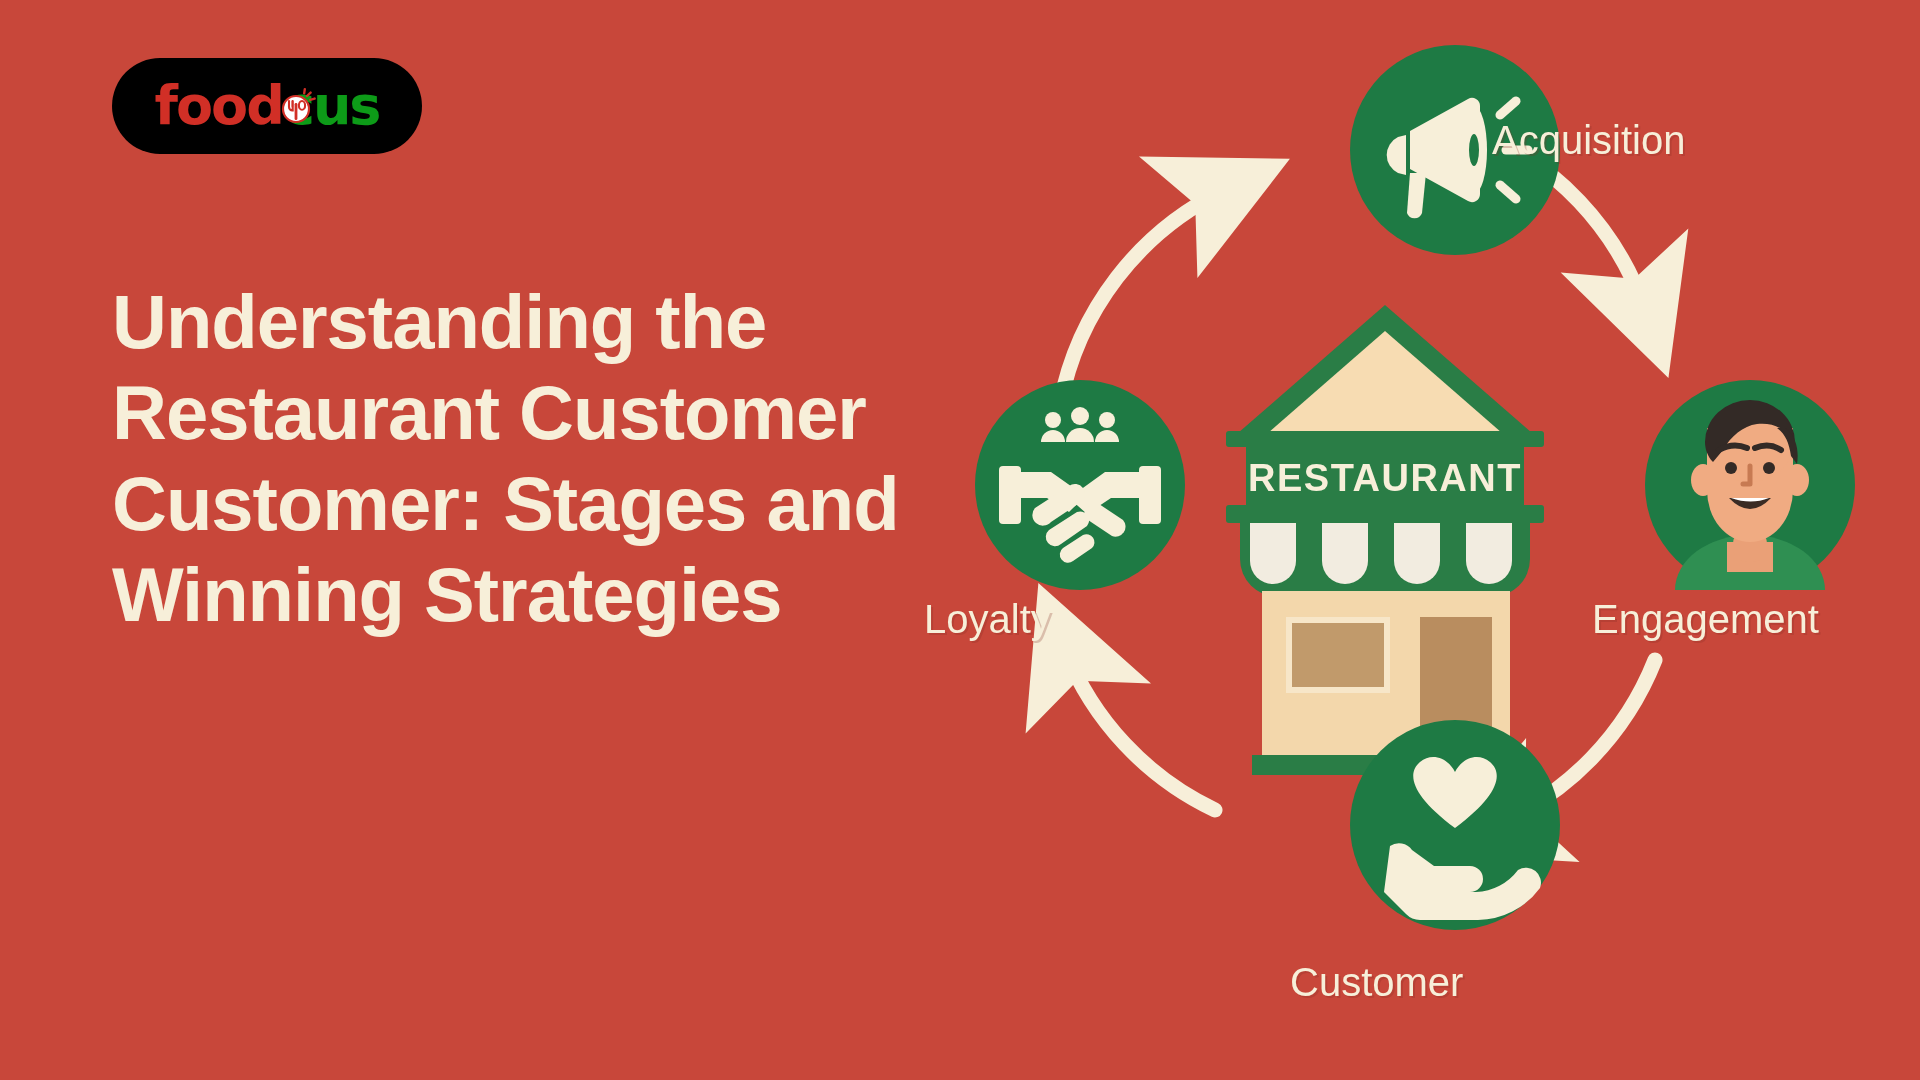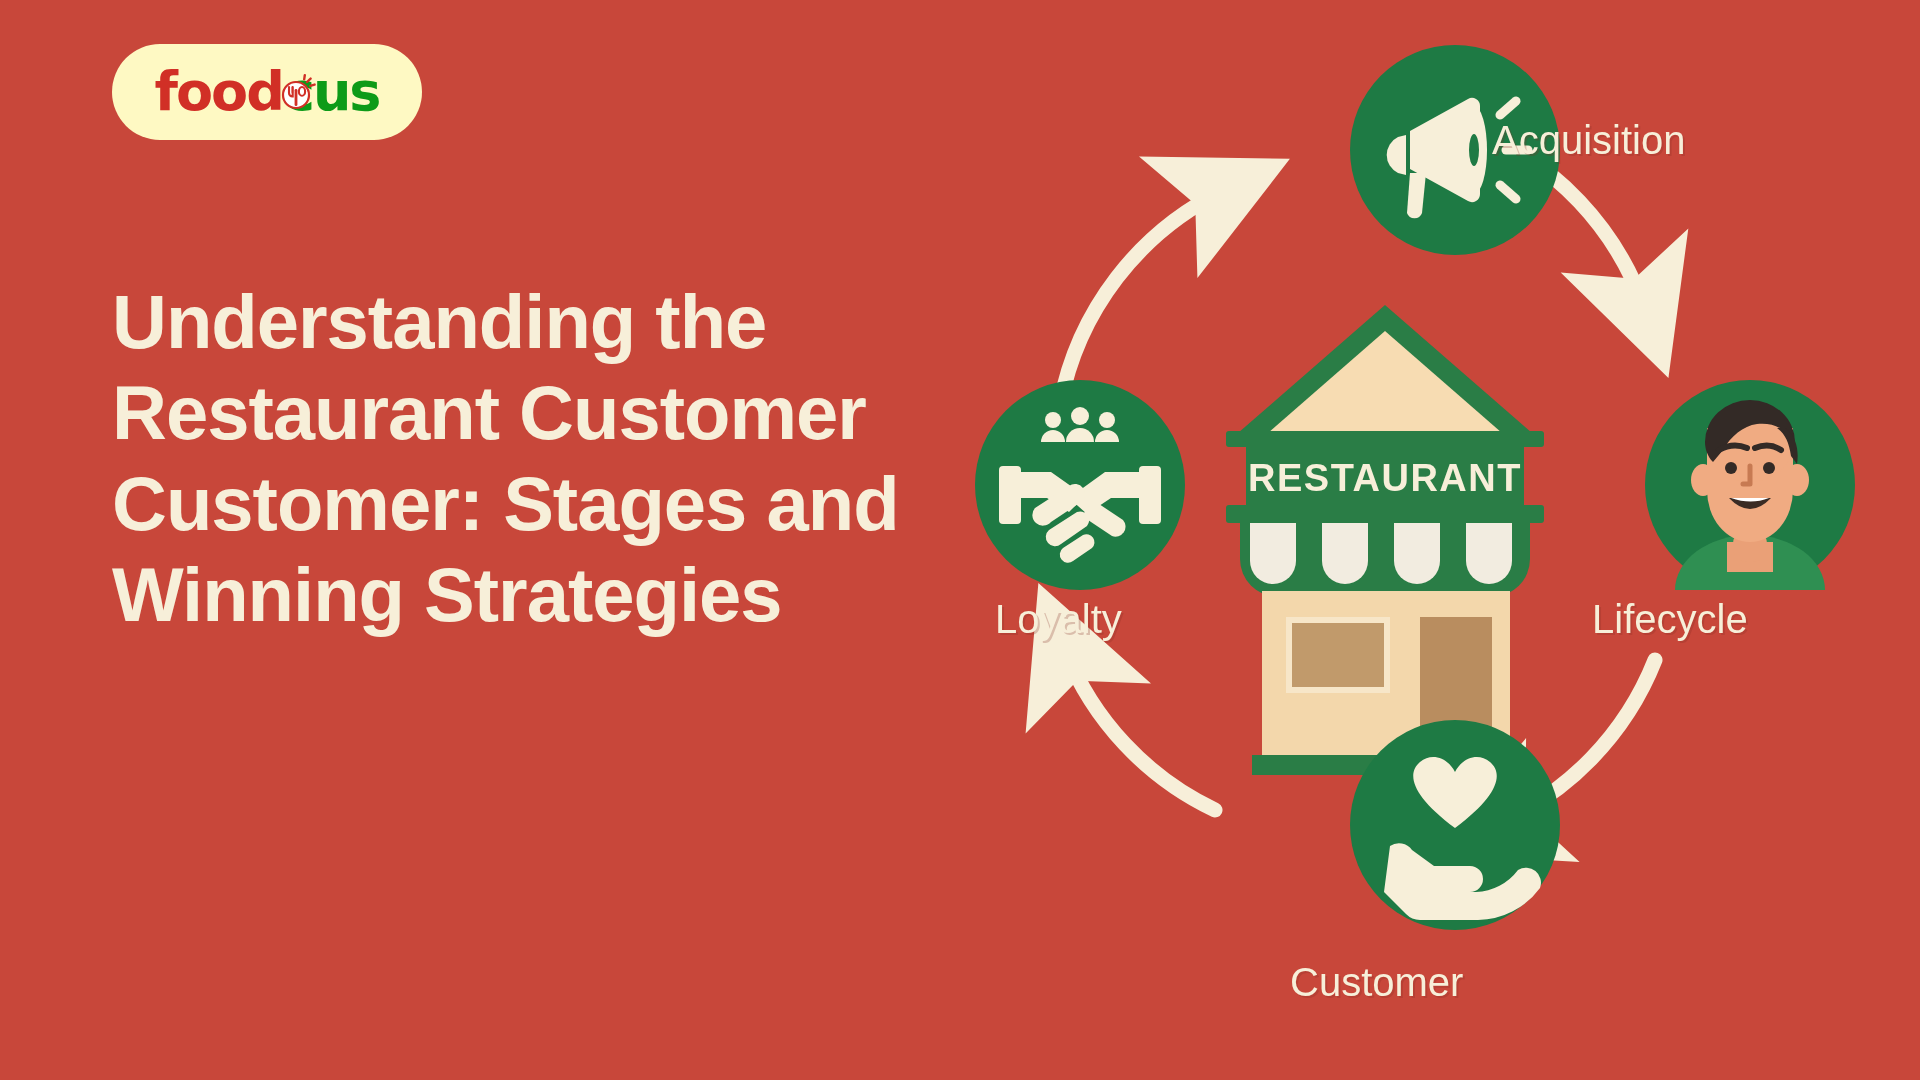--- a/index.html
+++ b/index.html
@@ -17,24 +17,24 @@
     inset: 0;
     width: 1920px;
     height: 1080px;
     background: #c8473a;
   }
 
   
   .logo-pill {
     position: absolute;
     left: 112px;
-    top: 44px;
+    top: 58px;
     width: 310px;
     height: 96px;
-    background: #fef9c3;
+    background: #000000;
     border-radius: 48px;
     display: flex;
     align-items: center;
     justify-content: center;
     box-sizing: border-box;
   }
   .logo-word {
     font-family: "DejaVu Sans", sans-serif;
     font-weight: bold;
     font-size: 54px;
@@ -85,21 +85,21 @@
     font-family: "Liberation Sans", sans-serif;
     font-weight: normal;
     font-size: 40px;
     letter-spacing: 0px;
     white-space: nowrap;
     text-shadow: 2px 2px 0 rgba(130,45,35,0.25);
   }
   .lbl-acquisition { left: 1492px; top: 118px; }
   .lbl-engagement  { left: 1592px; top: 597px; }
   .lbl-retention   { left: 1290px; top: 960px; }
-  .lbl-loyalty     { left: 995px;  top: 597px; }
+  .lbl-loyalty     { left: 924px;  top: 597px; }
 </style>
 </head>
 <body>
 
 <div id="stage">
 
   <div class="logo-pill">
     <div class="logo-word">
       <span class="logo-a">food</span>
         <span class="logo-b">cus</span>
@@ -243,17 +243,17 @@
           <path d="M74 150 l28 -18 a9 9 0 0 1 10 14 l-26 18 a9 9 0 0 1 -12 -14 Z"></path>
           <path d="M88 168 l20 -13 a8 8 0 0 1 9 13 l-19 13 a8 8 0 0 1 -10 -13 Z"></path>
           <path d="M118 120 l30 20 a10 10 0 0 1 -11 16 l-30 -20 Z"></path>
         </g>
       </g>
 
     </svg>
   </div>
 
   <div class="stage-label lbl-acquisition">Acquisition</div>
-  <div class="stage-label lbl-engagement">Lifecycle</div>
+  <div class="stage-label lbl-engagement">Engagement</div>
   <div class="stage-label lbl-retention">Customer</div>
   <div class="stage-label lbl-loyalty">Loyalty</div>
 
 </div>
 
 </body></html>

